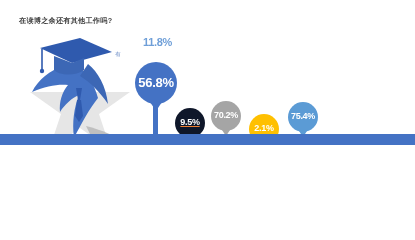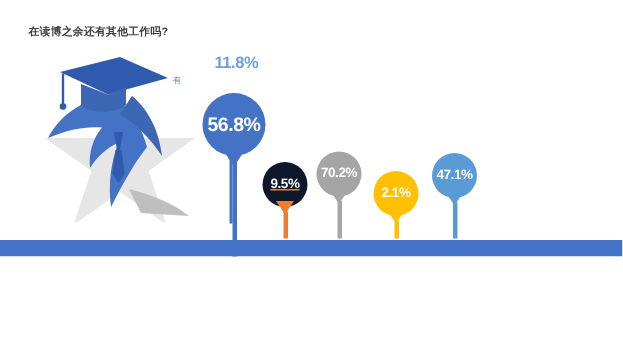--- a/index.html
+++ b/index.html
@@ -10,21 +10,21 @@
     width: 415px;
     height: 171px;
     background: #ffffff;
     font-family: "Liberation Sans", "DejaVu Sans", sans-serif;
     overflow: hidden;
     position: relative;
   }
   #canvas {
     position: relative;
     width: 415px;
-    height: 171px;
+    height: 145px;
     background: #ffffff;
     overflow: hidden;
   }
 
   
   .left-title {
     position: absolute;
     left: 19px;
     top: 16px;
     font-size: 7.2px;
@@ -265,21 +265,21 @@
   <div class="pin pin-sm pin-c">
     <div class="head">
       <span class="val">2.1%</span>
     </div>
     <div class="tip"></div>
     <div class="stem"></div>
   </div>
 
   <div class="pin pin-sm pin-d">
     <div class="head">
-      <span class="val">47.1%</span>
+      <span class="val">75.4%</span>
     </div>
     <div class="tip"></div>
     <div class="stem"></div>
   </div>
 
   <div class="divider"></div>
 
 
   <div class="bottom-bar"></div>
 

